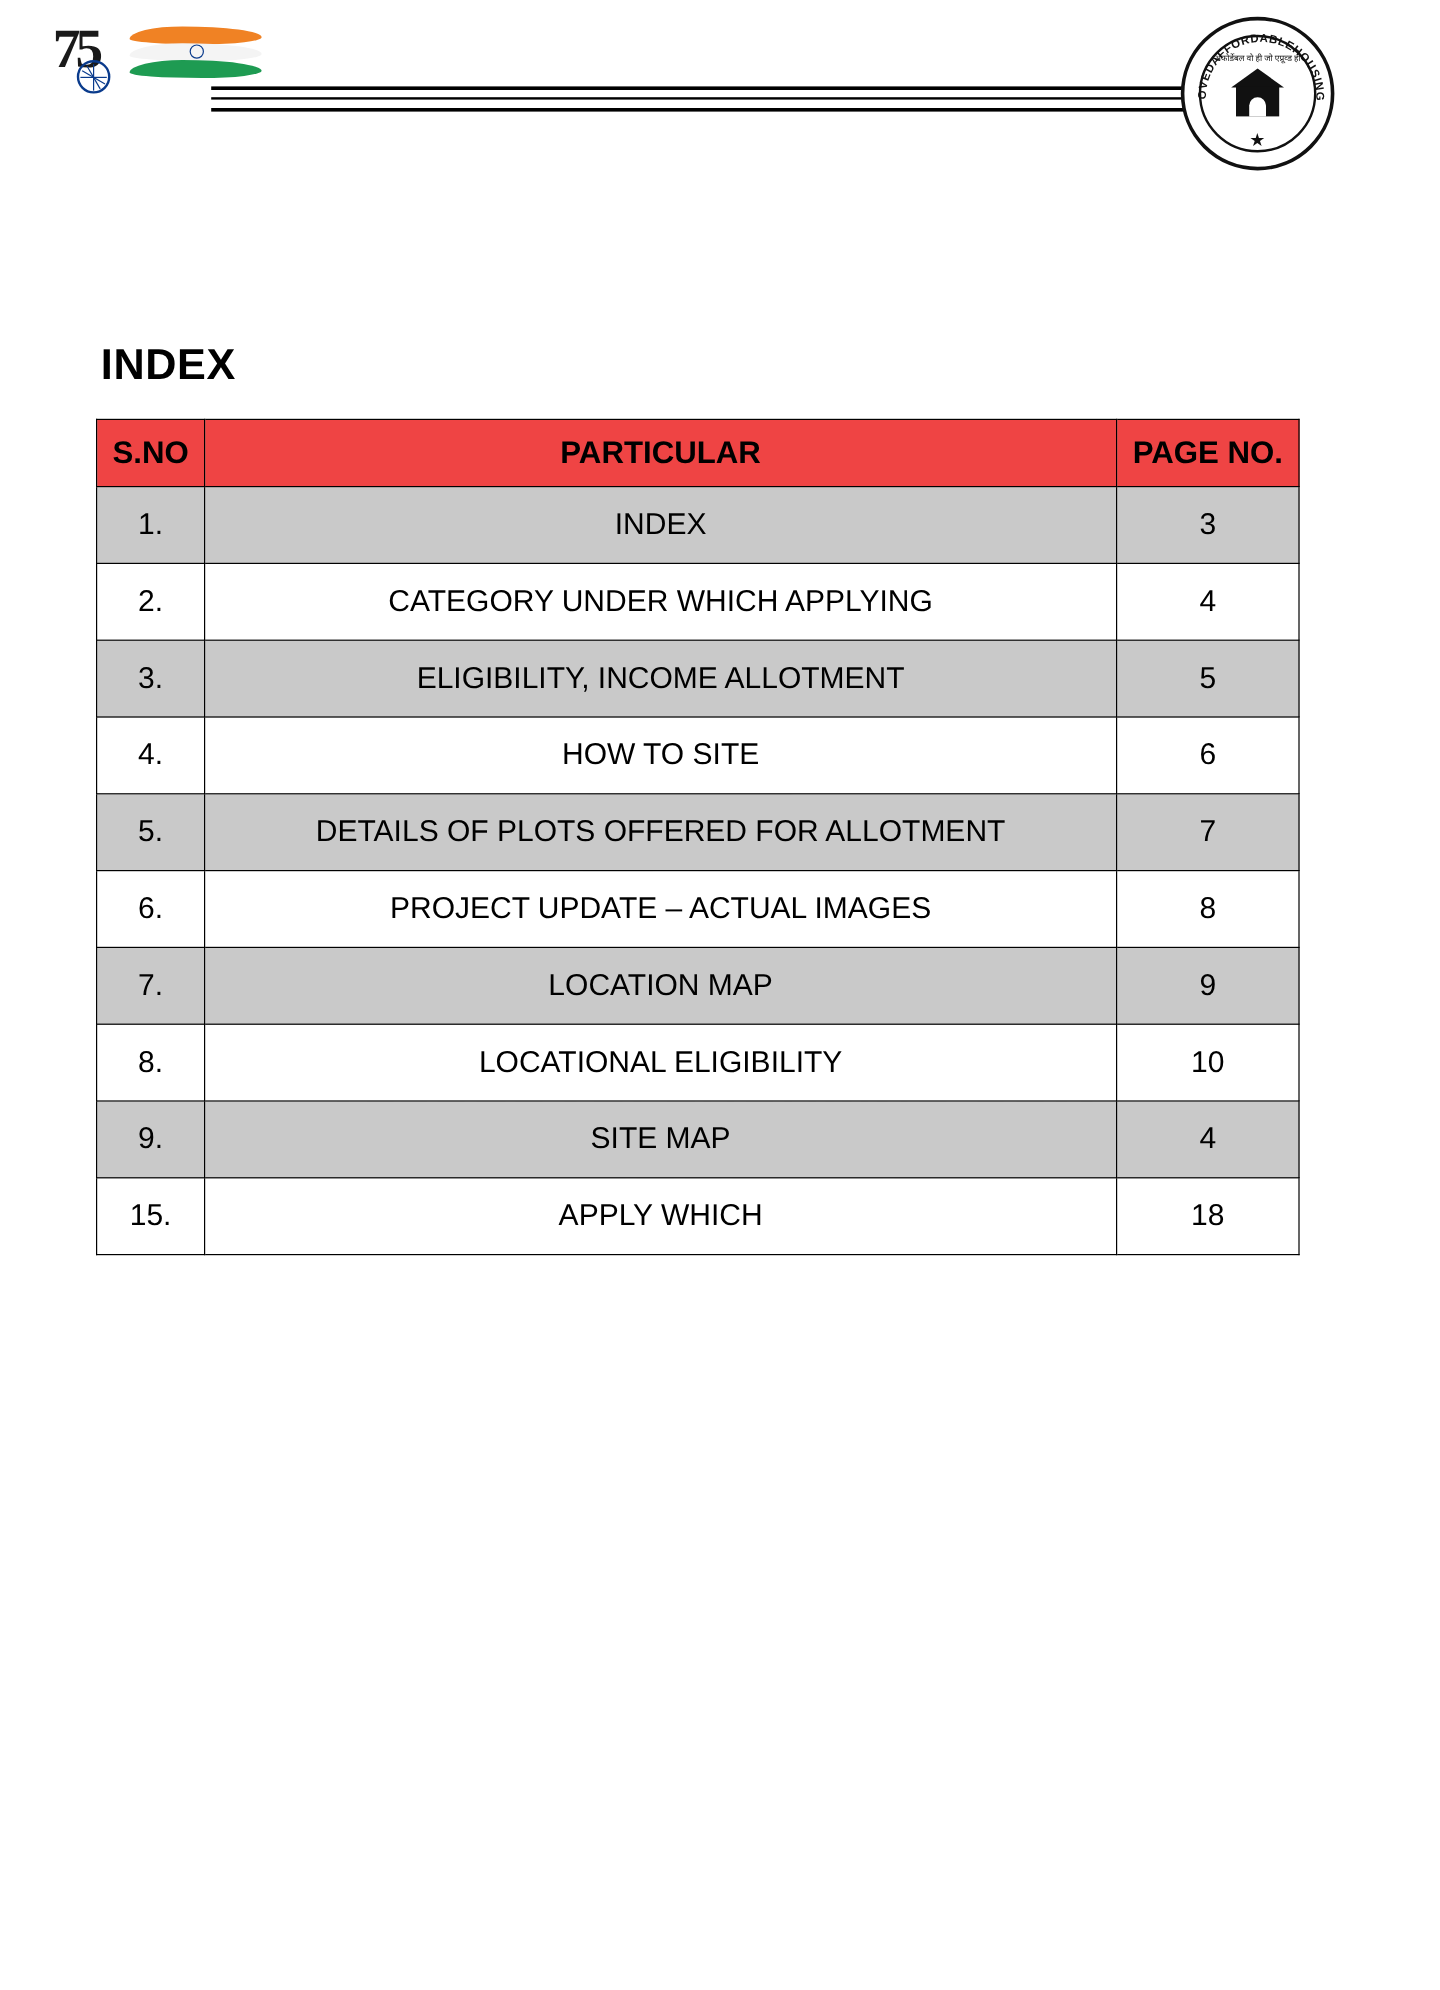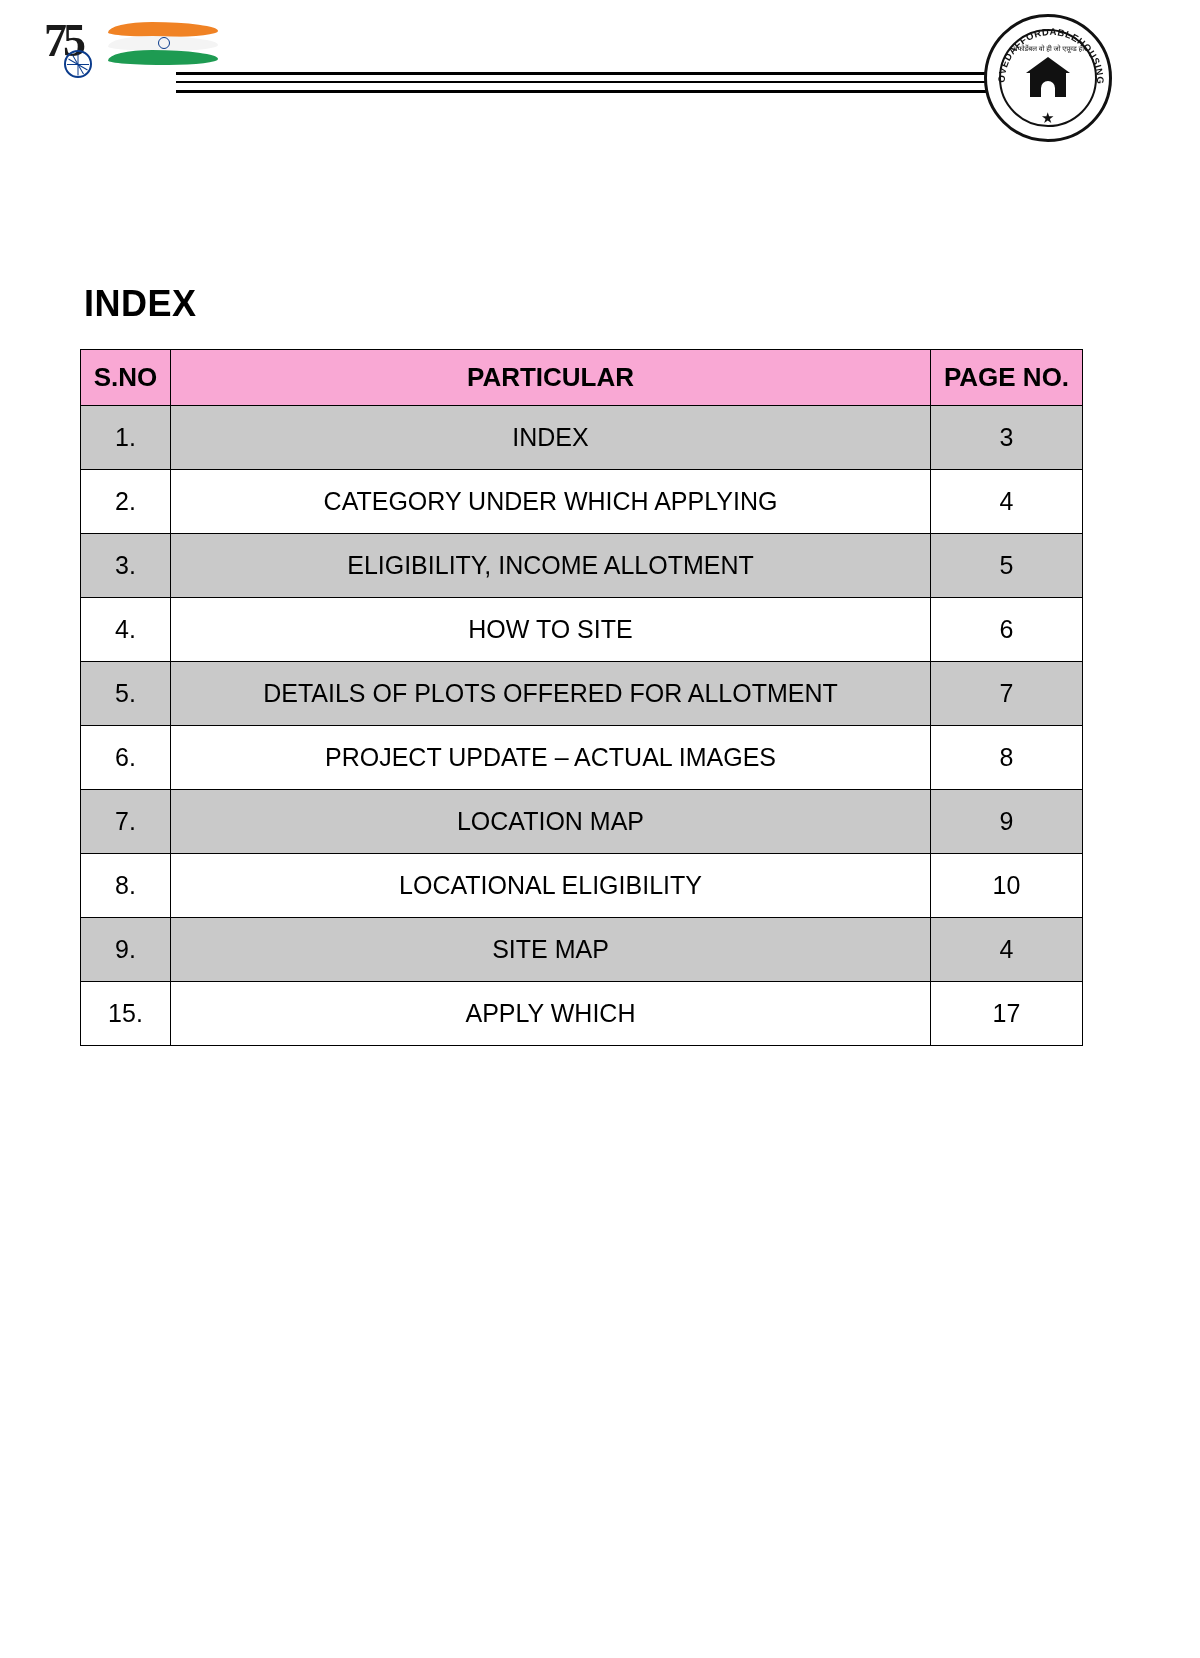--- a/index.html
+++ b/index.html
@@ -348,21 +348,21 @@
     border: 1px solid #000000;
     text-align: center;
     vertical-align: middle;
     font-family: "Liberation Sans", sans-serif;
     color: #000000;
   }
   table.index-table th {
     font-size: 26px;
     font-weight: bold;
     height: 53px;
-    background: #f9a8d4;
+    background: #ef4444;
   }
   table.index-table td {
     font-size: 25px;
     height: 61px;
     background: #ffffff;
   }
   table.index-table tr.shaded td {
     background: #c9c9c9;
   }
   .col-sno      { width: 90px; }
@@ -483,17 +483,17 @@
         <td>10</td>
       </tr>
       <tr class="shaded">
         <td>9.</td>
         <td>SITE MAP</td>
         <td>4</td>
       </tr>
       <tr>
         <td>15.</td>
         <td>APPLY WHICH</td>
-        <td>17</td>
+        <td>18</td>
       </tr>
     </tbody>
   </table>
 </div>
 
 </body></html>

